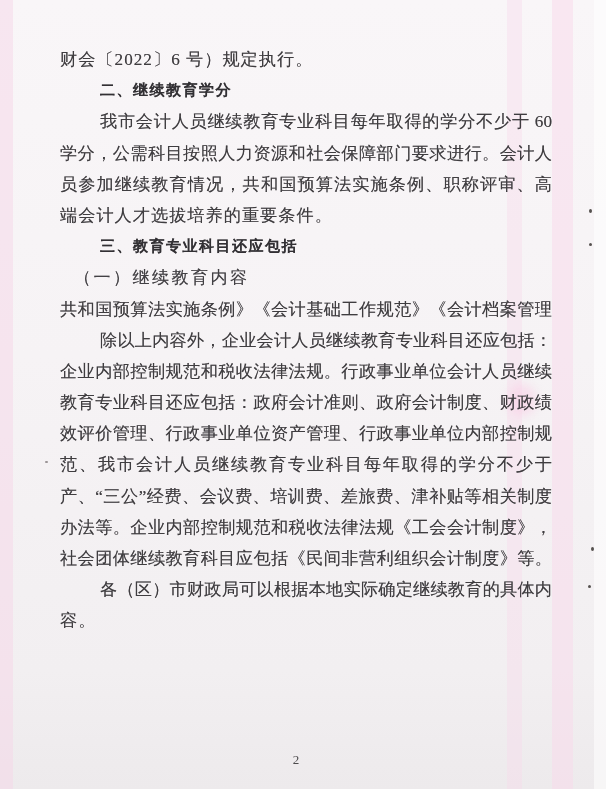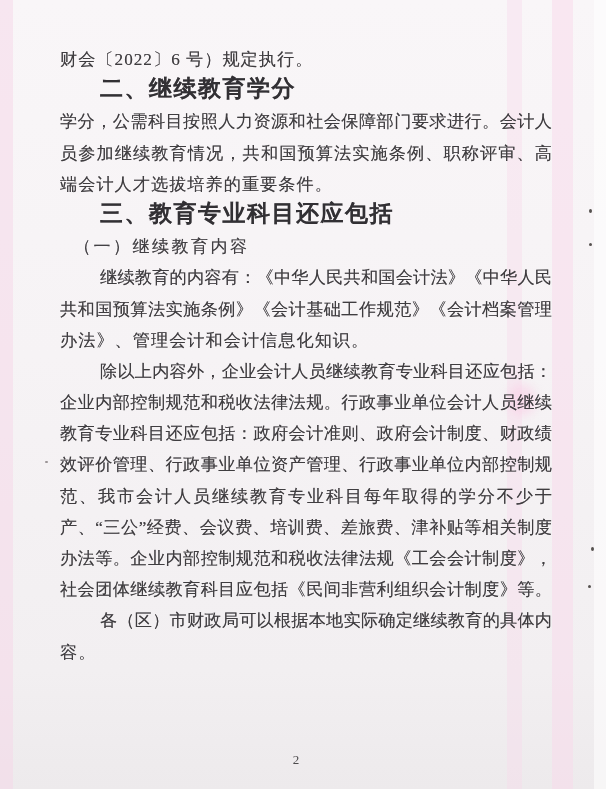--- a/index.html
+++ b/index.html
@@ -40,22 +40,22 @@
   }
   .fill {
     white-space:normal;
     letter-spacing:0;
     text-align:justify; text-align-last:justify;
     overflow:hidden; height:31.2px;
   }
   .indent { padding-left:40px; }
   .kai-indent { padding-left:14px; }
   .heading {
-    font-family:Liberation Mono, monospace;
-    font-weight:700; font-size:23px; color:#323034;
+    font-family:Liberation Serif, serif;
+    font-weight:700; font-size:15px; color:#323034;
     letter-spacing:1.5px;
     text-shadow:0 0 .5px rgba(50,48,52,.6);
   }
   .kai { font-size:17px; letter-spacing:2.5px; color:#424044; }
 
   .page-number {
     position:absolute; left:0; right:14px; top:752px;
     text-align:center; font-size:13px; color:#4c4a4c;
   }
 </style>
@@ -71,28 +71,27 @@
   <div class="blob"></div>
   <div class="speck speck-1"></div>
   <div class="speck speck-2"></div>
   <div class="speck speck-3"></div>
   <div class="speck speck-4"></div>
   <div class="speck speck-5"></div>
 
   <div class="text-block">
     <div class="line">财会〔2022〕6 号）规定执行。</div>
     <div class="line heading indent">二、继续教育学分</div>
+    <div class="line fill indent">我市会计人员继续教育专业科目每年取得的学分不少于 60</div>
     <div class="line fill">学分，公需科目按照人力资源和社会保障部门要求进行。会计人</div>
     <div class="line fill">员参加继续教育情况，共和国预算法实施条例、职称评审、高</div>
     <div class="line">端会计人才选拔培养的重要条件。</div>
     <div class="line heading indent">三、教育专业科目还应包括</div>
     <div class="line kai kai-indent">（一）继续教育内容</div>
-    <div class="line fill indent">继续教育的内容有：《中华人民共和国会计法》《中华人民</div>
     <div class="line fill">共和国预算法实施条例》《会计基础工作规范》《会计档案管理</div>
-    <div class="line">办法》、管理会计和会计信息化知识。</div>
     <div class="line fill indent">除以上内容外，企业会计人员继续教育专业科目还应包括：</div>
     <div class="line fill">企业内部控制规范和税收法律法规。行政事业单位会计人员继续</div>
     <div class="line fill">教育专业科目还应包括：政府会计准则、政府会计制度、财政绩</div>
     <div class="line fill">效评价管理、行政事业单位资产管理、行政事业单位内部控制规</div>
     <div class="line fill">范、我市会计人员继续教育专业科目每年取得的学分不少于</div>
     <div class="line fill">产、“三公”经费、会议费、培训费、差旅费、津补贴等相关制度</div>
     <div class="line fill">办法等。企业内部控制规范和税收法律法规《工会会计制度》，</div>
     <div class="line fill">社会团体继续教育科目应包括《民间非营利组织会计制度》等。</div>
     <div class="line fill indent">各（区）市财政局可以根据本地实际确定继续教育的具体内</div>
     <div class="line">容。</div>

